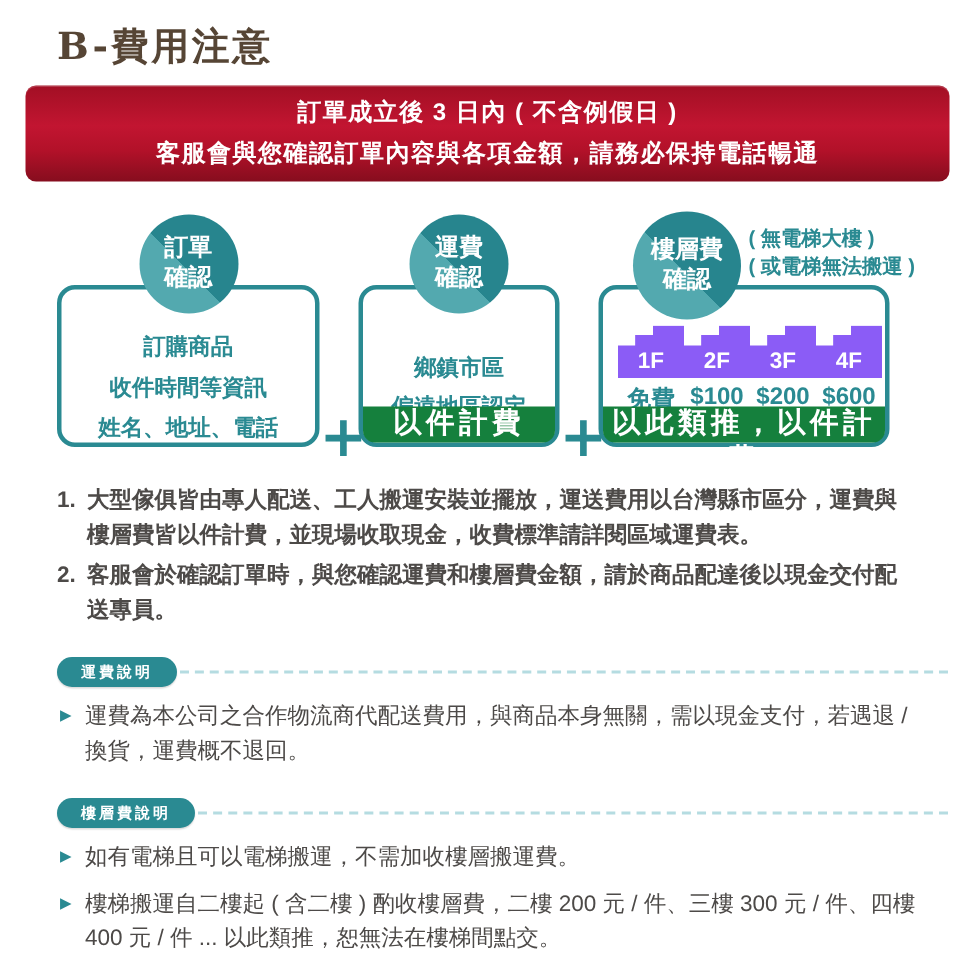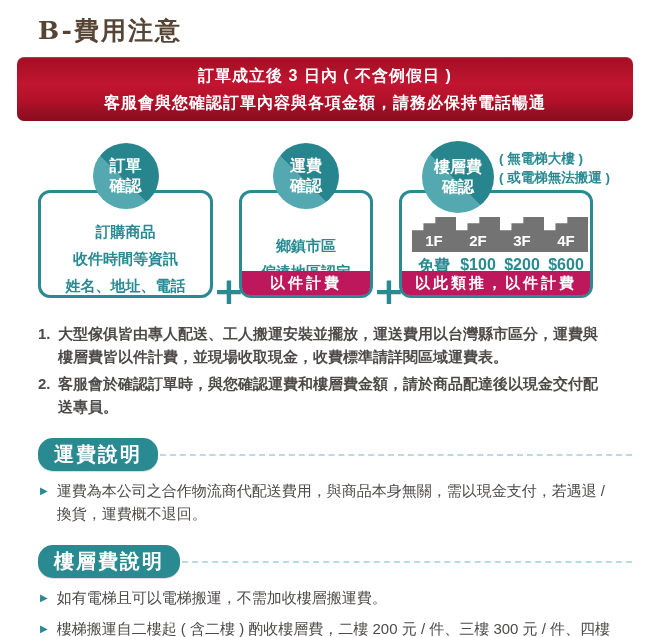--- a/index.html
+++ b/index.html
@@ -46,58 +46,58 @@
     color:#fff;font-weight:700;font-size:16px;line-height:20px;
     display:flex;flex-direction:column;align-items:center;justify-content:center;
     text-align:center;
   }
   .badge3{width:72px;height:72px;left:20px;transform:none;top:-52px;}
   .fbox-body{color:#2a8a92;font-weight:700;font-size:15px;text-align:center;}
   .fbox1 .fbox-body{padding-top:25px;line-height:27px;}
   .fbox2 .fbox-body{padding-top:40px;line-height:26px;}
   .fbox-footer{
     position:absolute;bottom:0;left:0;right:0;height:24px;
-    background:#be185d;color:#fff;font-size:15px;font-weight:700;
+    background:#15803d;color:#fff;font-size:19px;font-weight:700;
     letter-spacing:3px;line-height:24px;text-align:center;
     border-radius:0 0 8px 8px;
   }
   .plus{
     width:26px;text-align:center;color:#2a8a92;
     font-size:38px;font-weight:700;line-height:38px;margin-top:82px;
     font-family:"DejaVu Sans",sans-serif;
   }
   .badge-notes{
     position:absolute;top:-44px;left:97px;color:#2a8a92;
     font-weight:700;font-size:13.5px;line-height:19px;white-space:nowrap;
   }
   .floors{
     position:absolute;top:24px;left:0;right:0;
     display:flex;justify-content:space-between;padding:0 10px;
   }
   .floor{width:50px;display:flex;flex-direction:column;align-items:center;}
   .stair{
-    position:relative;width:44px;height:35px;background:#737373;
+    position:relative;width:44px;height:35px;background:#8b5cf6;
     clip-path:polygon(0 38%,26% 38%,26% 18%,53% 18%,53% 0,100% 0,100% 100%,0 100%);
   }
   .stair span{
     position:absolute;left:0;right:0;bottom:3px;text-align:center;
     color:#fff;font-weight:700;font-size:15px;
   }
   .price{margin-top:4px;color:#2a8a92;font-weight:700;font-size:16px;}
 
   
   .notes-list{margin:15px 38px 0 38px;color:#4d4a48;font-size:15px;font-weight:600;}
   .note-item{display:flex;line-height:23px;margin-bottom:4px;}
   .note-num{width:20px;flex:none;}
   .note-text{flex:1;}
 
   
   .sec-head{margin:20px 18px 8px 38px;display:flex;align-items:center;}
   .pill{
-    background:#2a8a92;color:#fff;font-weight:700;font-size:20px;
+    background:#2a8a92;color:#fff;font-weight:700;font-size:10px;
     padding:3px 16px;border-radius:15px;letter-spacing:2px;white-space:nowrap;
     box-shadow:0 1px 1px rgba(0,0,0,.15);
   }
   .dashline{flex:1;border-top:2px dashed #b5dce1;margin-left:2px;}
   .bullet{display:flex;margin:8px 38px 6px 40px;line-height:23px;}
   .tri{color:#2a8a92;font-size:10px;margin-right:9px;line-height:23px;flex:none;}
   .bullet-text{flex:1;color:#4d4a48;font-size:15px;font-weight:400;}
 </style>
 </head>
 <body>

